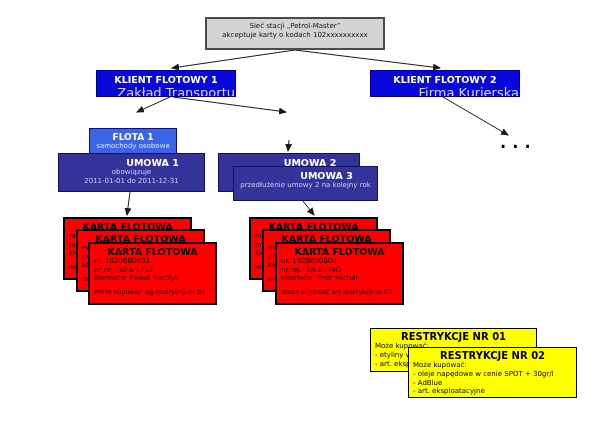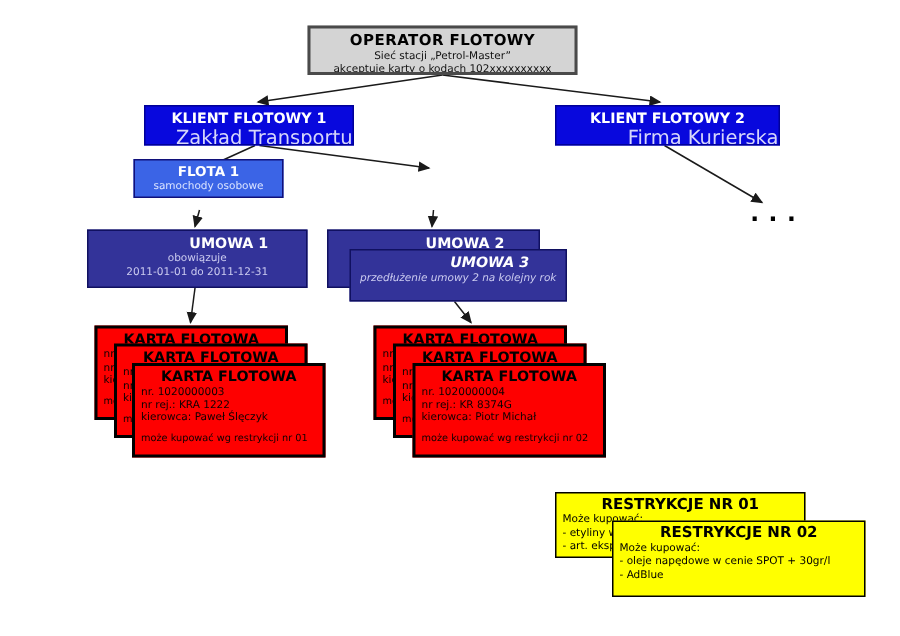--- a/index.html
+++ b/index.html
@@ -53,48 +53,47 @@
     <line x1="170" y1="97" x2="137" y2="112" stroke="#1a1a1a" stroke-width="1" marker-end="url(#arw)"></line>
     <line x1="173" y1="97" x2="286" y2="112" stroke="#1a1a1a" stroke-width="1" marker-end="url(#arw)"></line>
     <line x1="133" y1="140" x2="130" y2="151" stroke="#1a1a1a" stroke-width="1" marker-end="url(#arw)"></line>
     <line x1="289" y1="140" x2="288" y2="151" stroke="#1a1a1a" stroke-width="1" marker-end="url(#arw)"></line>
     <line x1="130" y1="192" x2="127" y2="215" stroke="#1a1a1a" stroke-width="1" marker-end="url(#arw)"></line>
     <line x1="303" y1="201" x2="314" y2="215" stroke="#1a1a1a" stroke-width="1" marker-end="url(#arw)"></line>
     <line x1="443" y1="97" x2="508" y2="135" stroke="#1a1a1a" stroke-width="1" marker-end="url(#arw)"></line>
   </svg>
 
   <div class="box op" style="left:205px;top:17px;width:180px;height:33px;">
-    <div class="t">OPERATOR FLOTOWY</div>
     <div class="s">Sieć stacji „Petrol-Master”</div>
     <div class="s">akceptuje karty o kodach 102xxxxxxxxxx</div>
   </div>
 
   <div class="box client" style="left:96px;top:70px;width:140px;height:27px;">
     <div class="t">KLIENT FLOTOWY 1</div>
     <div class="s">Zakład Transportu Publicznego</div>
   </div>
   <div class="box client" style="left:370px;top:70px;width:150px;height:27px;">
     <div class="t">KLIENT FLOTOWY 2</div>
     <div class="s">Firma Kurierska „Flash”</div>
   </div>
 
-  <div class="box fleet" style="left:89px;top:106px;width:100px;height:26px;">
+  <div class="box fleet" style="left:89px;top:128px;width:88px;height:26px;">
     <div class="t">FLOTA 1</div>
     <div class="s">samochody osobowe</div>
   </div>
 
   <div class="box umowa" style="left:58px;top:153px;width:147px;height:39px;">
     <div class="t">UMOWA 1</div>
     <div class="s">obowiązuje</div>
     <div class="s">2011-01-01 do 2011-12-31</div>
   </div>
   <div class="box umowa" style="left:218px;top:153px;width:142px;height:39px;z-index:2;">
     <div class="t">UMOWA 2</div>
   </div>
-  <div class="box umowa" style="left:233px;top:166px;width:145px;height:35px;z-index:3;font-style:italic;">
+  <div class="box umowa" style="left:233px;top:166px;width:145px;height:35px;z-index:3;">
     <div class="t">UMOWA 3</div>
     <div class="s">przedłużenie umowy 2 na kolejny rok</div>
   </div>
 
   <div class="box karta" style="left:63px;top:217px;z-index:2;">
     <div class="t">KARTA FLOTOWA</div>
     <div class="l">nr</div>
     <div class="l">nr</div>
     <div class="l">kie</div>
     <div class="f">mo</div>
@@ -142,15 +141,16 @@
     <div class="t">RESTRYKCJE NR 01</div>
     <div class="l">Może kupować:</div>
     <div class="l">- etyliny w</div>
     <div class="l">- art. eksp</div>
   </div>
   <div class="box restr" style="left:408px;top:347px;width:169px;height:51px;z-index:3;">
     <div class="t">RESTRYKCJE NR 02</div>
     <div class="l">Może kupować:</div>
     <div class="l">- oleje napędowe w cenie SPOT + 30gr/l</div>
     <div class="l">- AdBlue</div>
+    <div class="l">- art. eksploatacyjne</div>
   </div>
 
 </div>
 
 </body></html>

